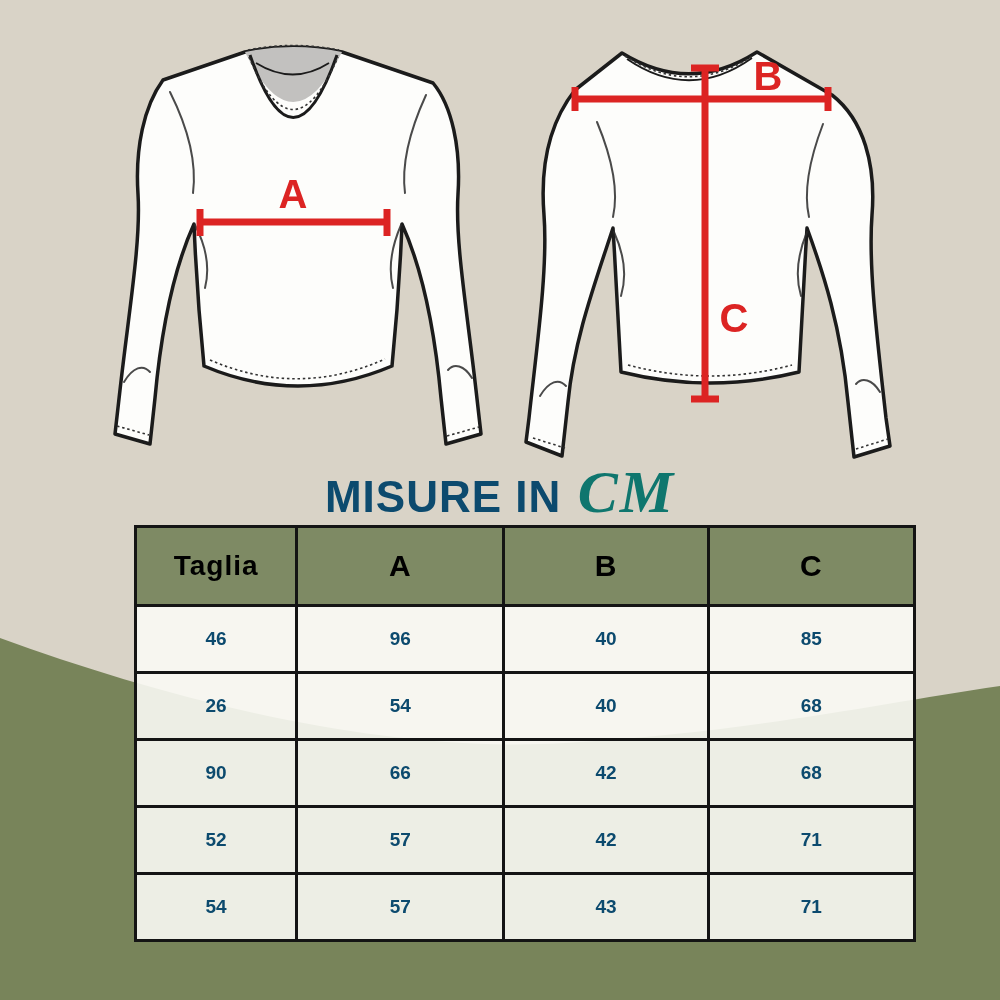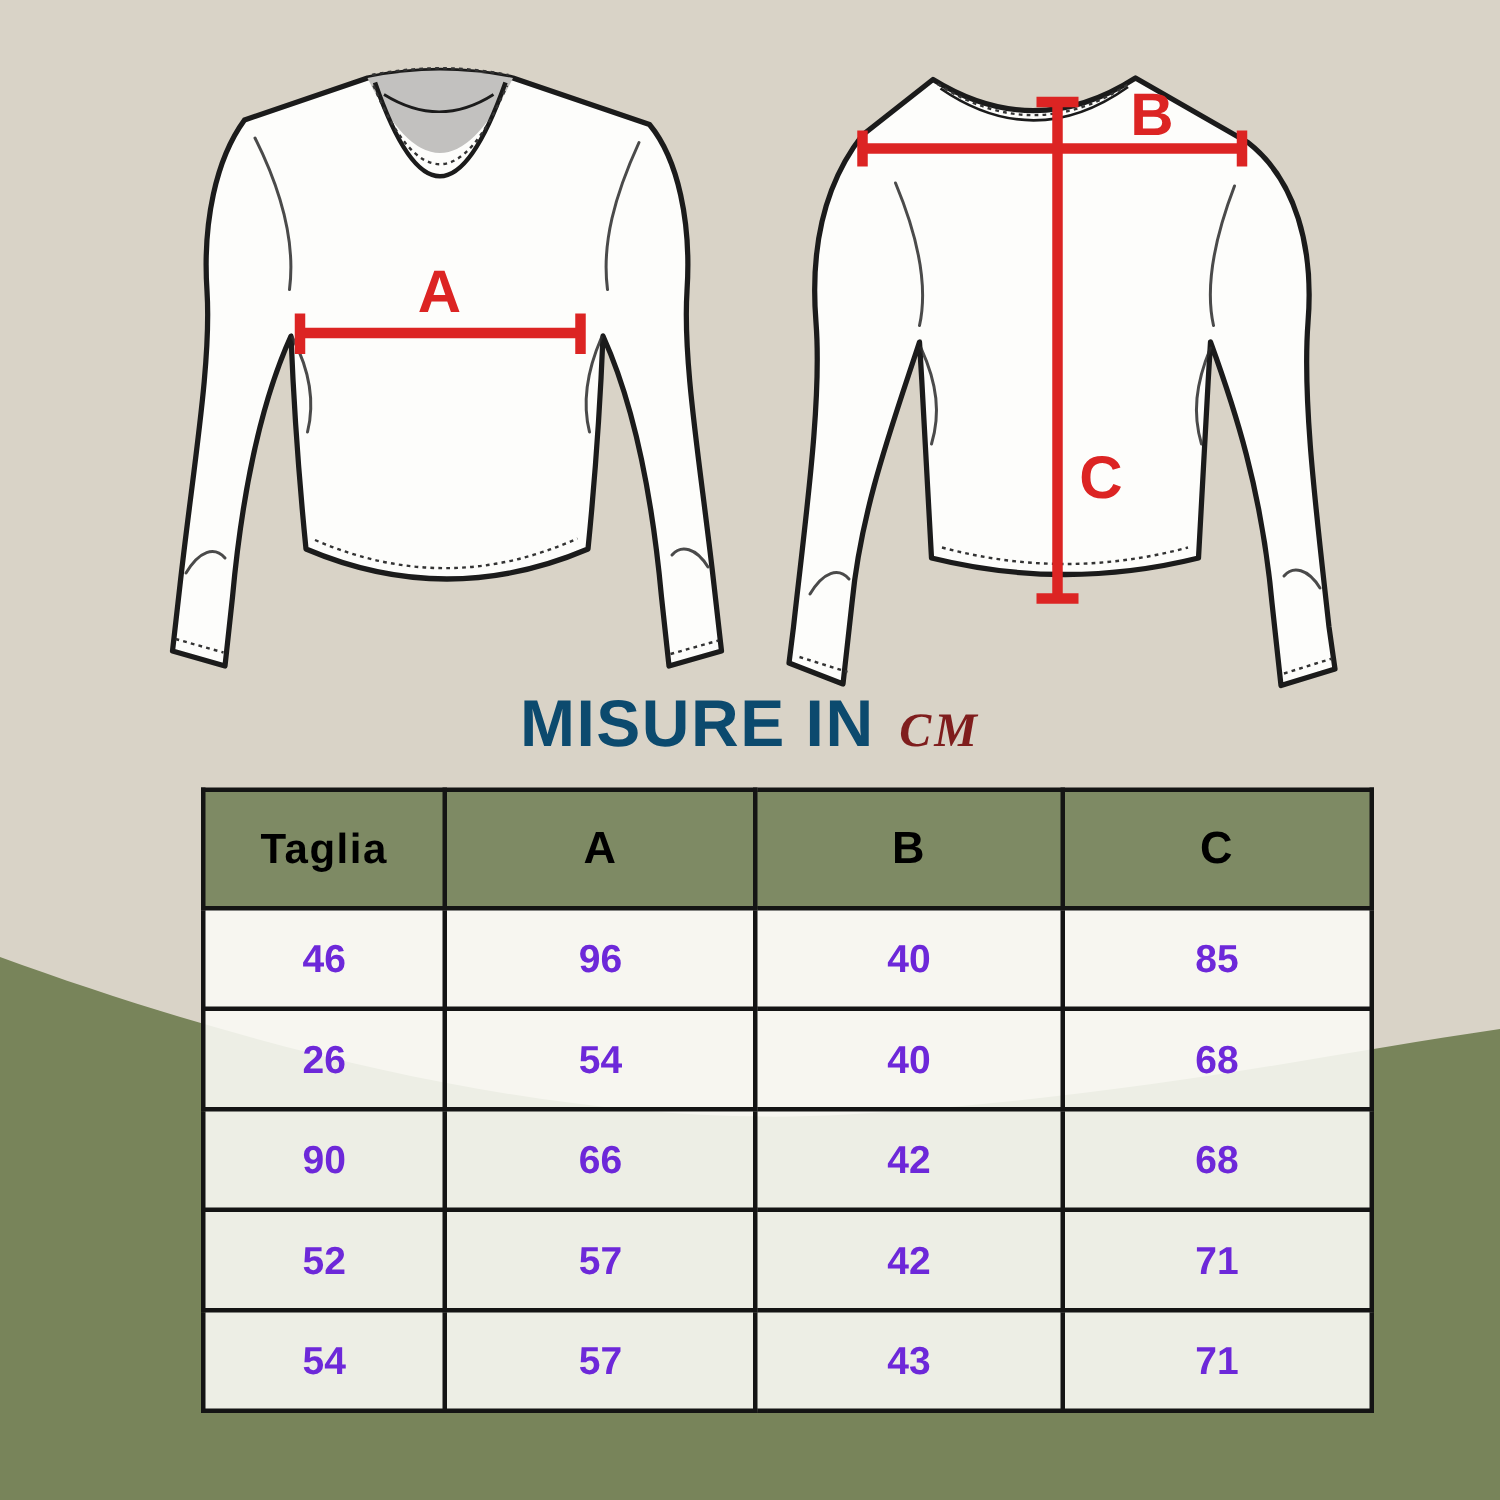--- a/index.html
+++ b/index.html
@@ -20,37 +20,37 @@
   .collar-seam{fill:none;stroke:#1b1b1b;stroke-width:1.8;}
   .measure{stroke:#dc2423;stroke-width:7;fill:none;}
   .measure-label{fill:#dc2423;font-family:"Liberation Sans",sans-serif;font-weight:bold;font-size:40px;}
   .title-bar{position:absolute;left:0;top:458px;width:1000px;text-align:center;z-index:2;}
   .title-main{
     font-size:44px;font-weight:bold;letter-spacing:1px;color:#0c4a6e;
     vertical-align:baseline;
   }
   .title-unit{
     font-family:"Liberation Serif",serif;font-style:italic;font-weight:bold;
-    font-size:32px;color:#7f1d1d;margin-left:12px;letter-spacing:2px;
+    font-size:60px;color:#0f766e;margin-left:12px;letter-spacing:2px;
   }
   table.size-table{
     position:absolute;left:134px;top:525px;width:782px;z-index:2;
     border-collapse:collapse;table-layout:fixed;
   }
   .size-table th,.size-table td{
     border:3px solid #141414;text-align:center;vertical-align:middle;padding:0;
   }
   .size-table th{
     background:#7e8a64;color:#000000;font-size:30px;font-weight:bold;
     height:76px;letter-spacing:1px;
   }
   .size-table th.col-size{font-size:28px;}
   .size-table td{
-    background:rgba(250,249,244,0.9);color:#6d28d9;
-    font-size:26px;font-weight:bold;height:64px;
+    background:rgba(250,249,244,0.9);color:#0c4a6e;
+    font-size:19px;font-weight:bold;height:64px;
   }
   col.c-size{width:20.7%;}
   col.c-a{width:26.6%;}
   col.c-b{width:26.2%;}
   col.c-c{width:26.5%;}
 </style>
 </head>
 <body>
 
 <div class="stage">

